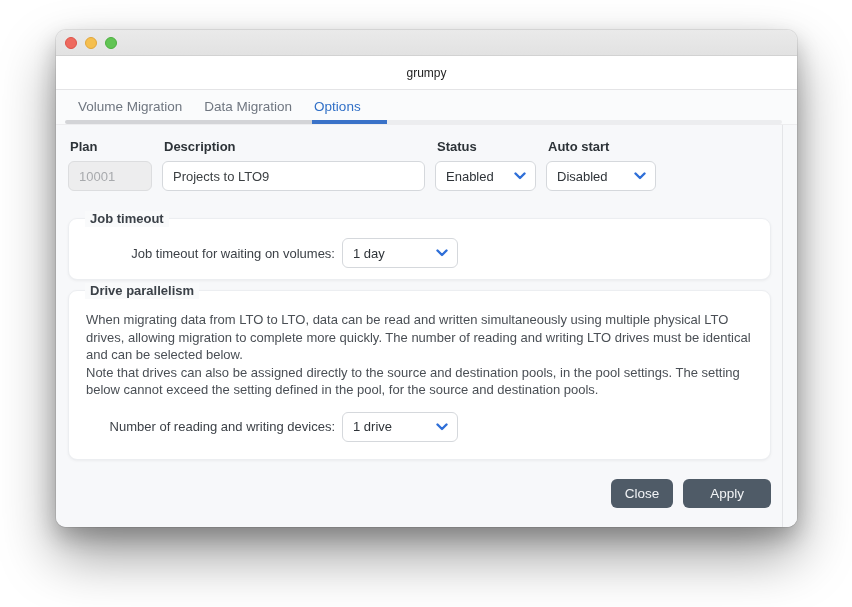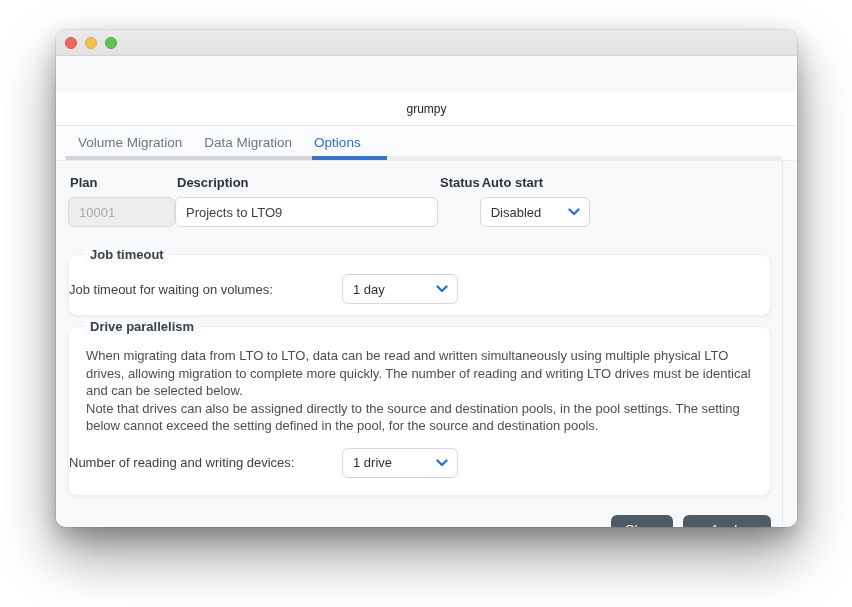--- a/index.html
+++ b/index.html
@@ -41,21 +41,20 @@
   .titlebar-title {
     height: 34px;
     background: #ffffff;
     border-bottom: 1px solid #e4e4e6;
     display: flex;
     align-items: center;
     justify-content: center;
     font-size: 12px;
     color: #1e1e1e;
     flex: 0 0 auto;
-    margin-top: 36px;
   }
 
   
   .tabbar {
     flex: 0 0 auto;
     background: #fafbfc;
     padding: 9px 0 0 22px;
     position: relative;
   }
   .tabs { display: flex; gap: 22px; font-size: 13.5px; }
@@ -83,36 +82,36 @@
   }
   .scroll-strip {
     position: absolute;
     top: 0; right: 0; bottom: 0;
     width: 15px;
     border-left: 1px solid #e4e5e8;
     background: #f7f8fa;
   }
 
   
-  .form-row { display: flex; margin-top: 2px; }
+  .form-row { display: flex; gap: 10px; margin-top: 2px; }
   .field { display: flex; flex-direction: column; }
   .field-label { font-size: 13px; font-weight: bold; color: #2d3338; margin: 0 0 7px 2px; }
   .tbox {
     height: 30px;
     border: 1px solid #d5d8dc;
     border-radius: 6px;
     background: #ffffff;
     font-size: 13px;
     color: #3c4043;
     padding: 0 10px;
     font-family: "Liberation Sans", sans-serif;
     outline: none;
   }
   .tbox:disabled { background: #ededee; color: #a8aaad; border-color: #dcdddf; }
-  .w-plan { width: 107px; }
+  .w-plan { width: 84px; }
   .w-desc { width: 263px; }
   .w-status { width: 101px; }
   .w-auto { width: 110px; }
 
   .select {
     height: 30px;
     border: 1px solid #d5d8dc;
     border-radius: 6px;
     background: #ffffff;
     font-size: 13px;
@@ -143,21 +142,21 @@
     background: #f9fafb;
     padding: 0 5px;
     line-height: 16px;
   }
   .card-timeout { margin-top: 27px; height: 62px; }
   .card-drive   { margin-top: 10px; height: 170px; }
 
   .inline-row { display: flex; align-items: center; }
   .inline-label {
     width: 266px;
-    text-align: left;
+    text-align: right;
     font-size: 13px;
     color: #3c4147;
     margin-right: 7px;
   }
   .w-select { width: 116px; }
   .row-timeout { padding-top: 19px; }
   .row-devices { margin-top: 13px; }
 
   .card-text {
     padding: 20px 16px 0 17px;
@@ -219,20 +218,26 @@
       <div class="field">
         <span class="field-label">Plan</span>
         <input class="tbox w-plan" disabled="" value="10001" style="">
       </div>
       <div class="field">
         <span class="field-label">Description</span>
         <input class="tbox w-desc" value="Projects to LTO9" style="">
       </div>
       <div class="field">
         <span class="field-label">Status</span>
+        <div class="select w-status">
+          <span>Enabled</span>
+          <svg class="chev" viewBox="0 0 12 8">
+              <path d="M1.5 1.5 L6 6 L10.5 1.5" fill="none" stroke="#2f6fd8" stroke-width="2.4" stroke-linecap="round" stroke-linejoin="round"></path>
+            </svg>
+        </div>
       </div>
       <div class="field">
         <span class="field-label">Auto start</span>
         <div class="select w-auto">
           <span>Disabled</span>
           <svg class="chev" viewBox="0 0 12 8">
               <path d="M1.5 1.5 L6 6 L10.5 1.5" fill="none" stroke="#2f6fd8" stroke-width="2.4" stroke-linecap="round" stroke-linejoin="round"></path>
             </svg>
         </div>
       </div>

